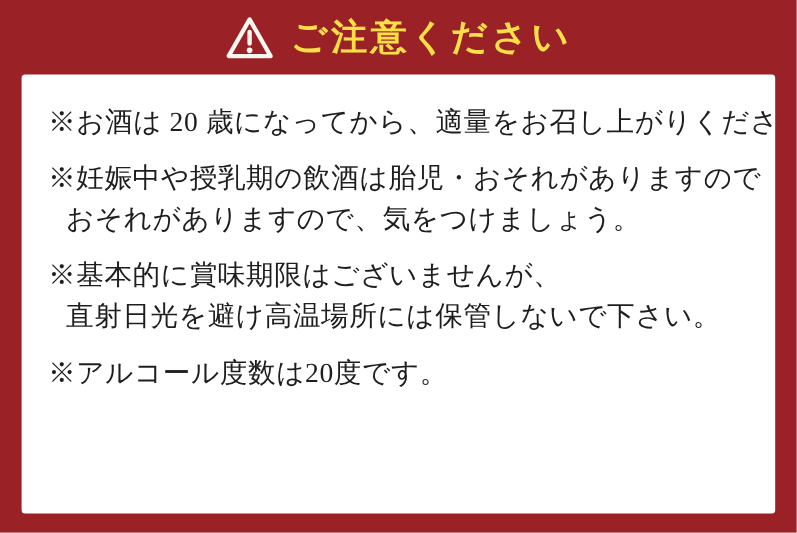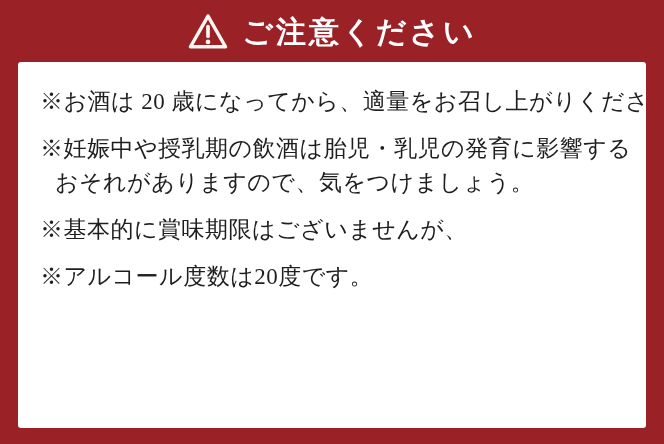--- a/index.html
+++ b/index.html
@@ -24,21 +24,21 @@
   }
   .warning-icon {
     display: inline-flex;
     align-items: center;
     justify-content: center;
     width: 42px;
     height: 40px;
     flex: 0 0 auto;
   }
   .header-title {
-    color: #ffffff;
+    color: #fde047;
     font-size: 30px;
     font-weight: bold;
     letter-spacing: 3px;
     white-space: nowrap;
     line-height: 1;
     padding-top: 2px;
   }
   .panel {
     position: absolute;
     left: 18px;
@@ -81,26 +81,27 @@
     <h1 class="header-title">ご注意ください</h1>
   </div>
 
   <div class="panel">
 
     <div class="notice">
       <div class="line">※お酒は 20 歳になってから、適量をお召し上がりください。</div>
     </div>
 
     <div class="notice">
-      <div class="line">※妊娠中や授乳期の飲酒は胎児・乳児の発育に影響する</div>
+      <div class="line">※妊娠中や授乳期の飲酒は胎児・おそれがありますので</div>
       <div class="line cont">おそれがありますので、気をつけましょう。</div>
     </div>
 
     <div class="notice">
       <div class="line">※基本的に賞味期限はございませんが、</div>
+      <div class="line cont">直射日光を避け高温場所には保管しないで下さい。</div>
     </div>
 
     <div class="notice">
       <div class="line">※アルコール度数は20度です。</div>
     </div>
 
 
   </div>
 </div>
 

